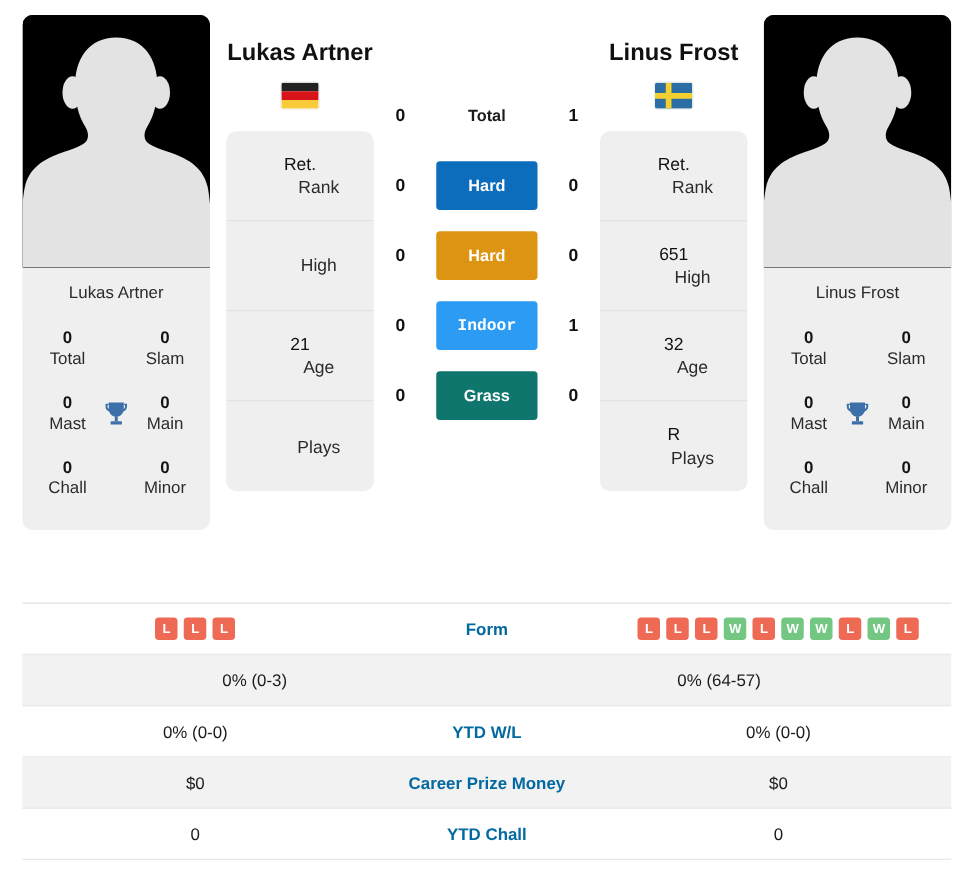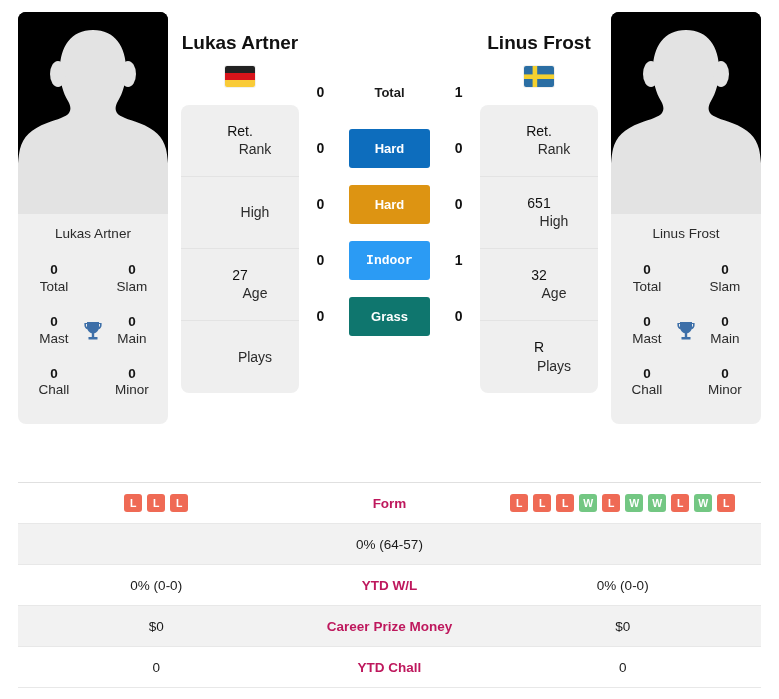--- a/index.html
+++ b/index.html
@@ -192,21 +192,21 @@
     justify-content: center;
     gap: 5px;
     font-size: 13.5px;
     color: #1b1b1b;
   }
   .tmid {
     flex: 0 0 190px;
     text-align: center;
     font-size: 13.5px;
     font-weight: bold;
-    color: #be185d;
+    color: #0369a1;
   }
   .badge {
     display: inline-flex;
     align-items: center;
     justify-content: center;
     width: 18px;
     height: 18px;
     border-radius: 3px;
     font-size: 10.5px;
     font-weight: bold;
@@ -289,21 +289,21 @@
       <div class="attr-panel">
         <div class="attr-cell">
           <div class="attr-val">Ret.</div>
           <div class="attr-lab">Rank</div>
         </div>
         <div class="attr-cell">
 
           <div class="attr-lab">High</div>
         </div>
         <div class="attr-cell">
-          <div class="attr-val">27</div>
+          <div class="attr-val">21</div>
           <div class="attr-lab">Age</div>
         </div>
         <div class="attr-cell">
 
           <div class="attr-lab">Plays</div>
         </div>
       </div>
     </div>
 
     <div class="middle">
@@ -435,20 +435,21 @@
           <span class="badge w">W</span>
           <span class="badge l">L</span>
           <span class="badge w">W</span>
           <span class="badge w">W</span>
           <span class="badge l">L</span>
           <span class="badge w">W</span>
           <span class="badge l">L</span>
         </div>
     </div>
     <div class="trow alt">
+      <div class="tleft">0% (0-3)</div>
       <div class="tright">0% (64-57)</div>
     </div>
     <div class="trow">
       <div class="tleft">0% (0-0)</div>
       <div class="tmid">YTD W/L</div>
       <div class="tright">0% (0-0)</div>
     </div>
     <div class="trow alt">
       <div class="tleft">$0</div>
       <div class="tmid">Career Prize Money</div>

